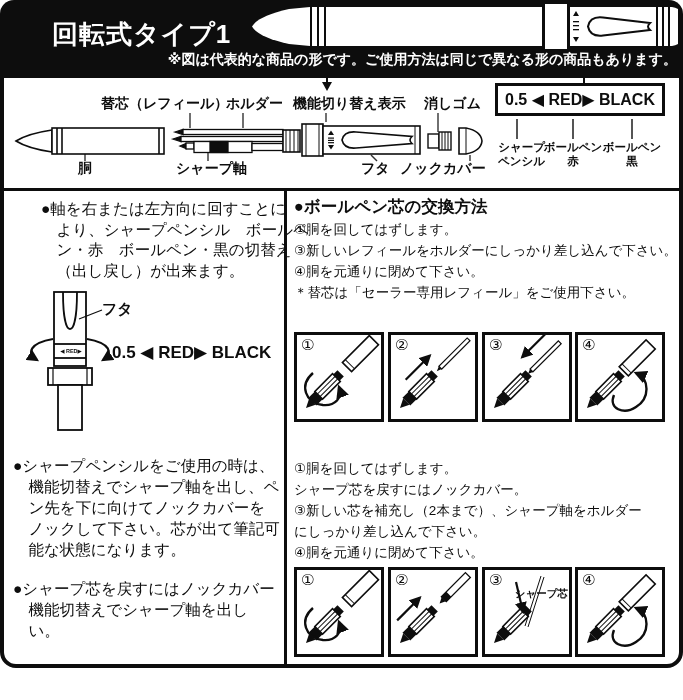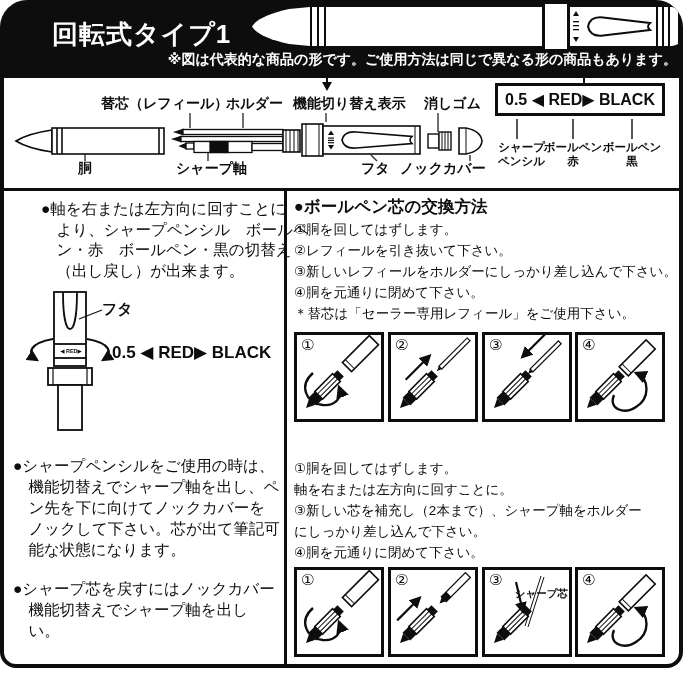--- a/index.html
+++ b/index.html
@@ -1,17 +1,17 @@
 <!DOCTYPE html>
 <html><head>
 <meta charset="utf-8">
 <style>
   html,body{margin:0;padding:0;background:#fff;}
   .page{position:relative;width:683px;height:700px;background:#fff;overflow:hidden;
-        font-family:"Liberation Sans","DejaVu Sans",sans-serif;color:#0d0d0d;border-radius:27px;}
+        font-family:"Liberation Sans","DejaVu Sans",sans-serif;color:#0d0d0d;}
   .abs{position:absolute;}
   .band{left:0;top:0;width:683px;height:74px;background:#0d0d0d;border-radius:14px 14px 0 0;}
   .frame{left:0;top:74px;width:683px;height:594px;border:4px solid #0d0d0d;
          border-radius:0 0 16px 16px;box-sizing:border-box;background:#fff;}
   .title{color:#fff;font-size:26px;font-weight:bold;letter-spacing:1px;white-space:nowrap;}
   .note{color:#fff;font-size:14px;font-weight:bold;white-space:nowrap;}
   .jlabel{font-size:14px;font-weight:bold;white-space:nowrap;}
   .body-text{font-size:15.5px;line-height:20.5px;white-space:pre-line;}
   .hang{padding-left:15.5px;text-indent:-15.5px;}
   .b2{line-height:21px;}
@@ -208,21 +208,20 @@
 ン先を下に向けてノックカバーを
 ノックして下さい。芯が出て筆記可
 能な状態になります。</div>
   <div class="abs body-text hang b2" style="left:13px;top:578px;width:268px;">●シャープ芯を戻すにはノックカバー
 機能切替えでシャープ軸を出し
 い。</div>
 
   <div class="abs h-sec" style="left:294px;top:196px;">●ボールペン芯の交換方法</div>
   <div class="abs steps" style="left:294px;top:219px;width:386px;">
     <div>①胴を回してはずします。</div>
-    <div>②レフィールを引き抜いて下さい。</div>
     <div>③新しいレフィールをホルダーにしっかり差し込んで下さい。</div>
     <div>④胴を元通りに閉めて下さい。</div>
     <div>＊替芯は「セーラー専用レフィール」をご使用下さい。</div>
   </div>
 
   <div class="abs sbox" style="left:294px;top:332px;">
     <span class="num">①</span>
     <svg width="84" height="84" viewBox="0 0 84 84">
       <g transform="translate(9,73) rotate(-45)">
           <use href="#pen-low"></use>
@@ -259,21 +258,21 @@
       <g transform="translate(9,73) rotate(-45)">
           <use href="#pen-low"></use>
           <use href="#pen-barrel" x="52"></use>
         </g>
       <path d="M36,60 C30,74 46,80 58,72 C72,63 72,44 58,38" fill="none" stroke="#0d0d0d" stroke-width="2.4" marker-end="url(#ah)"></path>
     </svg>
   </div>
 
   <div class="abs steps" style="left:294px;top:458px;width:386px;">
     <div>①胴を回してはずします。</div>
-    <div>軸を右または左方向に回すことに。</div>
+    <div>シャープ芯を戻すにはノックカバー。</div>
     <div>③新しい芯を補充し（2本まで）、シャープ軸をホルダー
 にしっかり差し込んで下さい。</div>
     <div>④胴を元通りに閉めて下さい。</div>
   </div>
 
   <div class="abs sbox" style="left:294px;top:567px;">
     <span class="num">①</span>
     <svg width="84" height="84" viewBox="0 0 84 84">
       <g transform="translate(9,73) rotate(-45)">
           <use href="#pen-low"></use>

